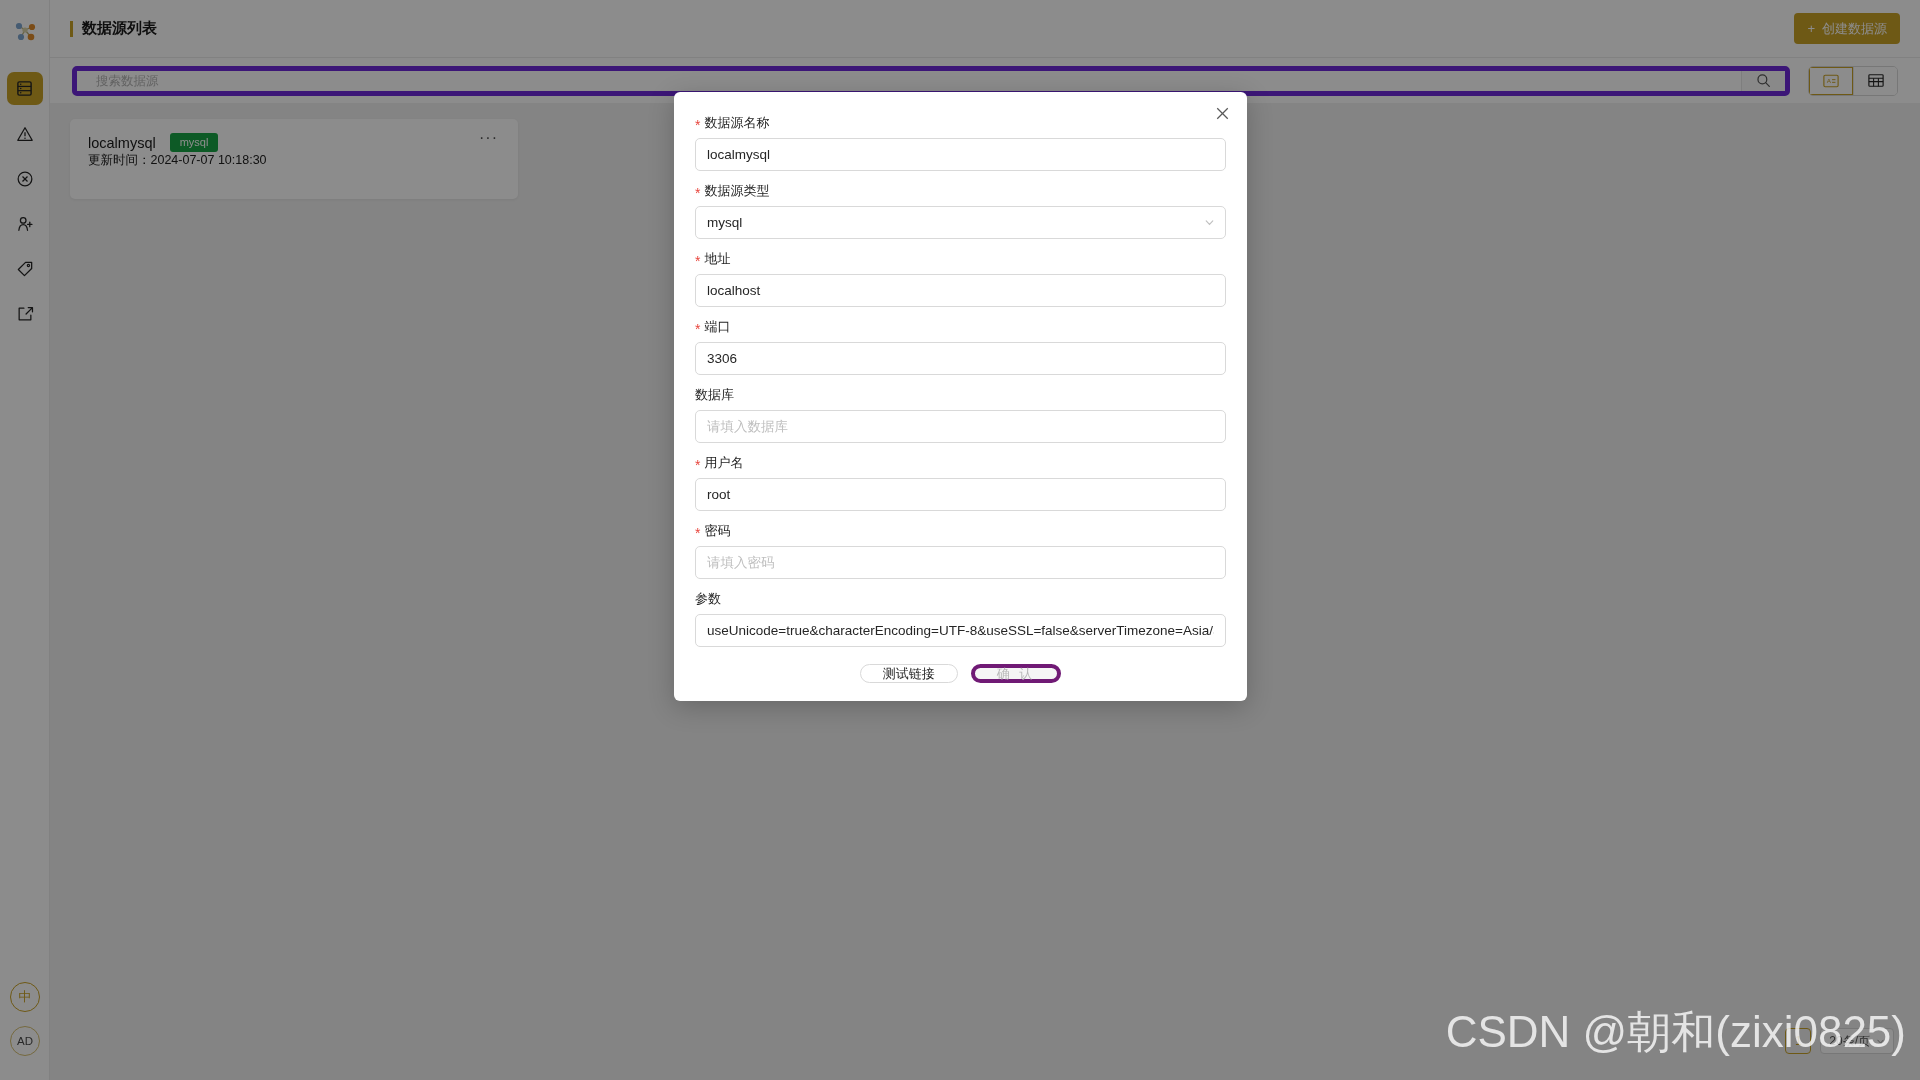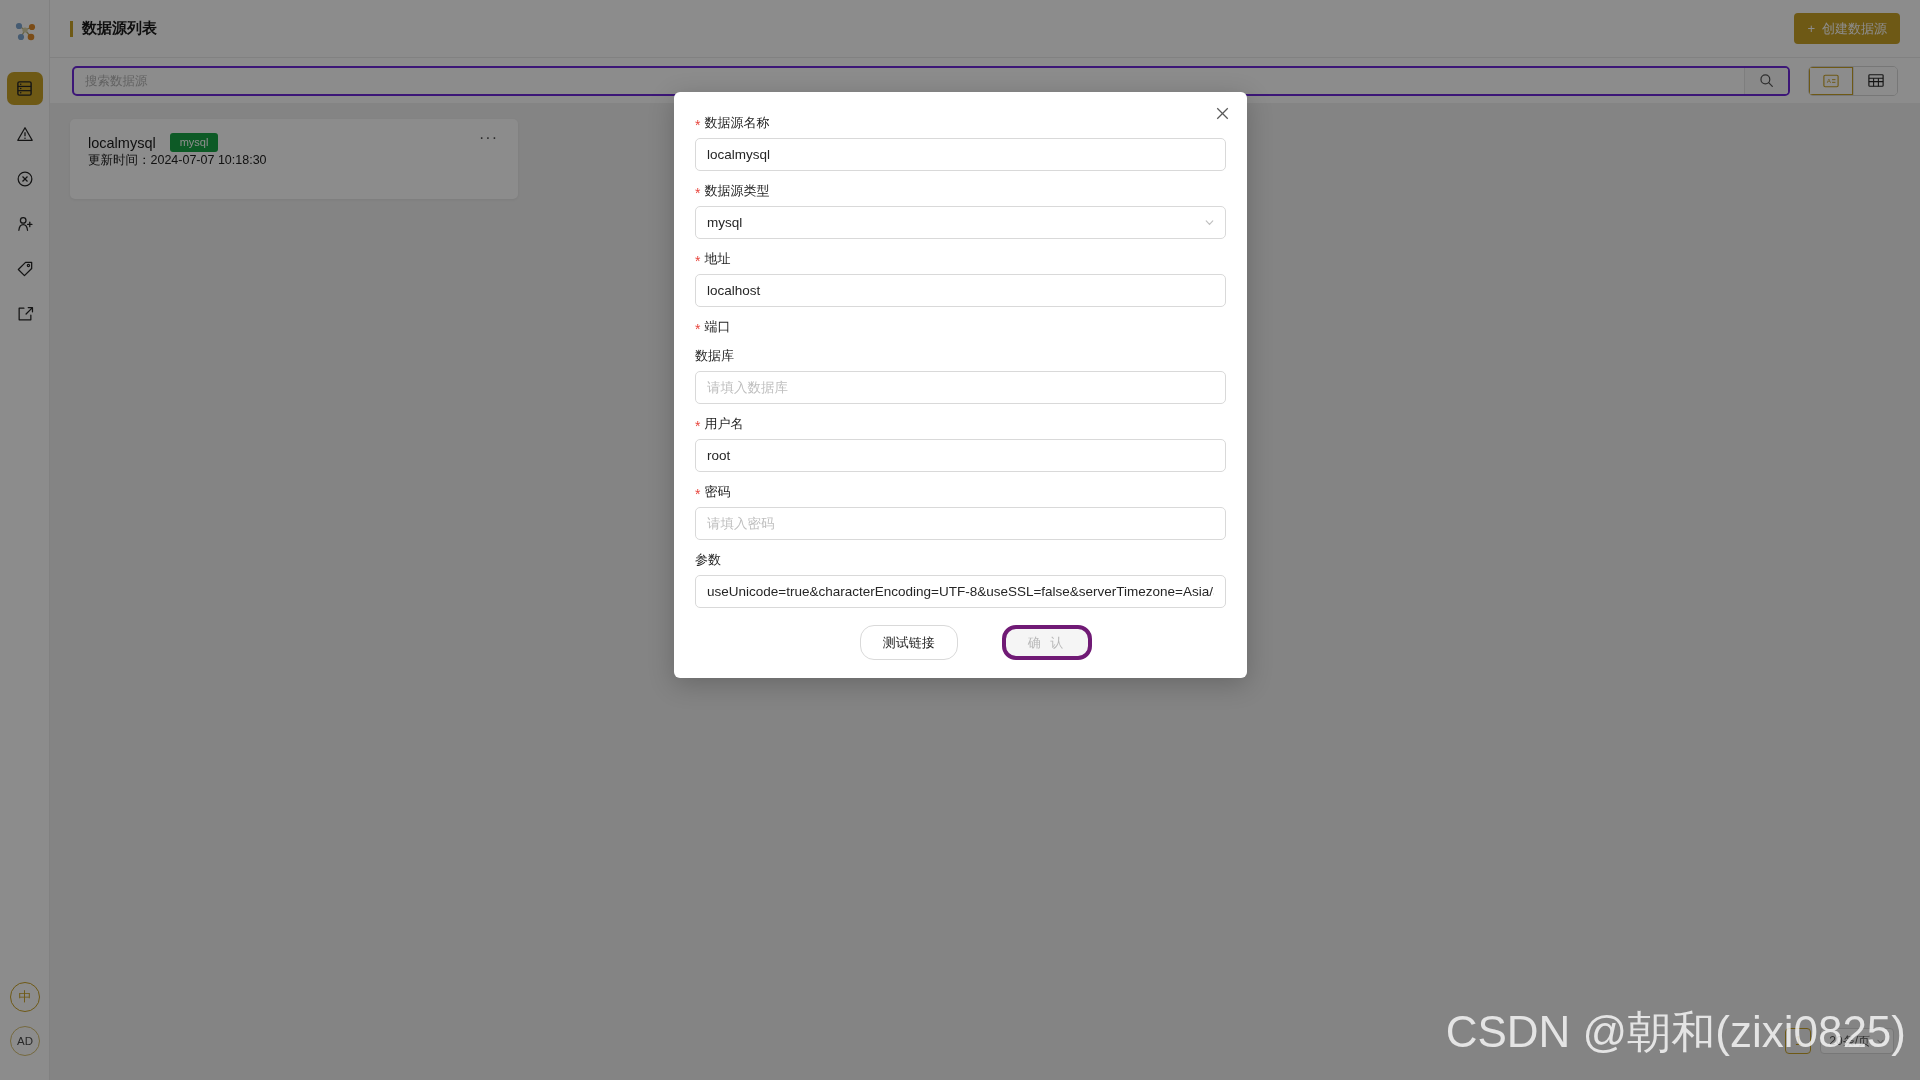--- a/index.html
+++ b/index.html
@@ -71,22 +71,23 @@
   
   #toolbar {
     position: absolute; left: 50px; top: 58px; right: 0; height: 45px;
     background: #fff; display: flex; align-items: center; z-index: 8;
   }
   .search-wrap {
     margin-left: 22px;
     flex: 1 1 auto; margin-right: 18px;
     display: flex; align-items: stretch;
     height: 30px;
-    border: 2px solid #6d28d9; border-radius: 5px; overflow: hidden;
+    border: 5px solid #6d28d9; border-radius: 5px; overflow: hidden;
     background: #fff;
+    padding-left: 8px;
   }
   .search-input {
     flex: 1; border: none; outline: none; padding: 0 11px;
     font-size: 12.5px; color: #333; background: transparent;
     font-family: "Liberation Sans", sans-serif;
   }
   .search-input::placeholder { color: #b3b3b3; }
   .search-btn {
     width: 44px; border: none; border-left: 1px solid #e6e6e6;
     background: #fafafa; cursor: pointer;
@@ -172,24 +173,24 @@
   .form-control::placeholder { color: #bfbfbf; }
   .select-wrap { position: relative; }
   .select-wrap .chev {
     position: absolute; right: 11px; top: 50%; transform: translateY(-50%);
     color: #b3b3b3; pointer-events: none;
   }
   .modal-footer {
     display: flex; justify-content: center; gap: 13px; margin-top: 17px;
   }
   .btn {
-    height: 35px; padding: 0 22px; border-radius: 14px;
+    height: 19px; padding: 0 22px; border-radius: 14px;
     font-size: 13px; cursor: pointer;
     font-family: "Liberation Sans", sans-serif;
-    display: flex; align-items: center; justify-content: center; margin-left: 31px;
+    display: flex; align-items: center; justify-content: center;
   }
   .btn-default { background: #fff; border: 1px solid #d9d9d9; color: #262626; }
   .btn-disabled { background: #f5f5f5; border: 4px solid #701a75; color: #b8b8b8; cursor: not-allowed; letter-spacing: 3px; }
 
   
   #watermark {
     position: absolute; right: 14px; bottom: 18px;
     font-size: 44px; color: rgba(255,255,255,0.78);
     z-index: 60; pointer-events: none;
     font-family: "Liberation Sans", sans-serif;
@@ -370,20 +371,21 @@
         <span>地址</span>
       </div>
       <input class="form-control" type="text" value="localhost" style="">
     </div>
 
     <div class="form-item">
       <div class="form-label">
         <span class="req-star">*</span>
         <span>端口</span>
       </div>
+      <input class="form-control" type="text" value="3306" style="">
     </div>
 
     <div class="form-item">
       <div class="form-label">
         <span>数据库</span>
       </div>
       <input class="form-control" type="text" placeholder="请填入数据库" style="">
     </div>
 
     <div class="form-item">

